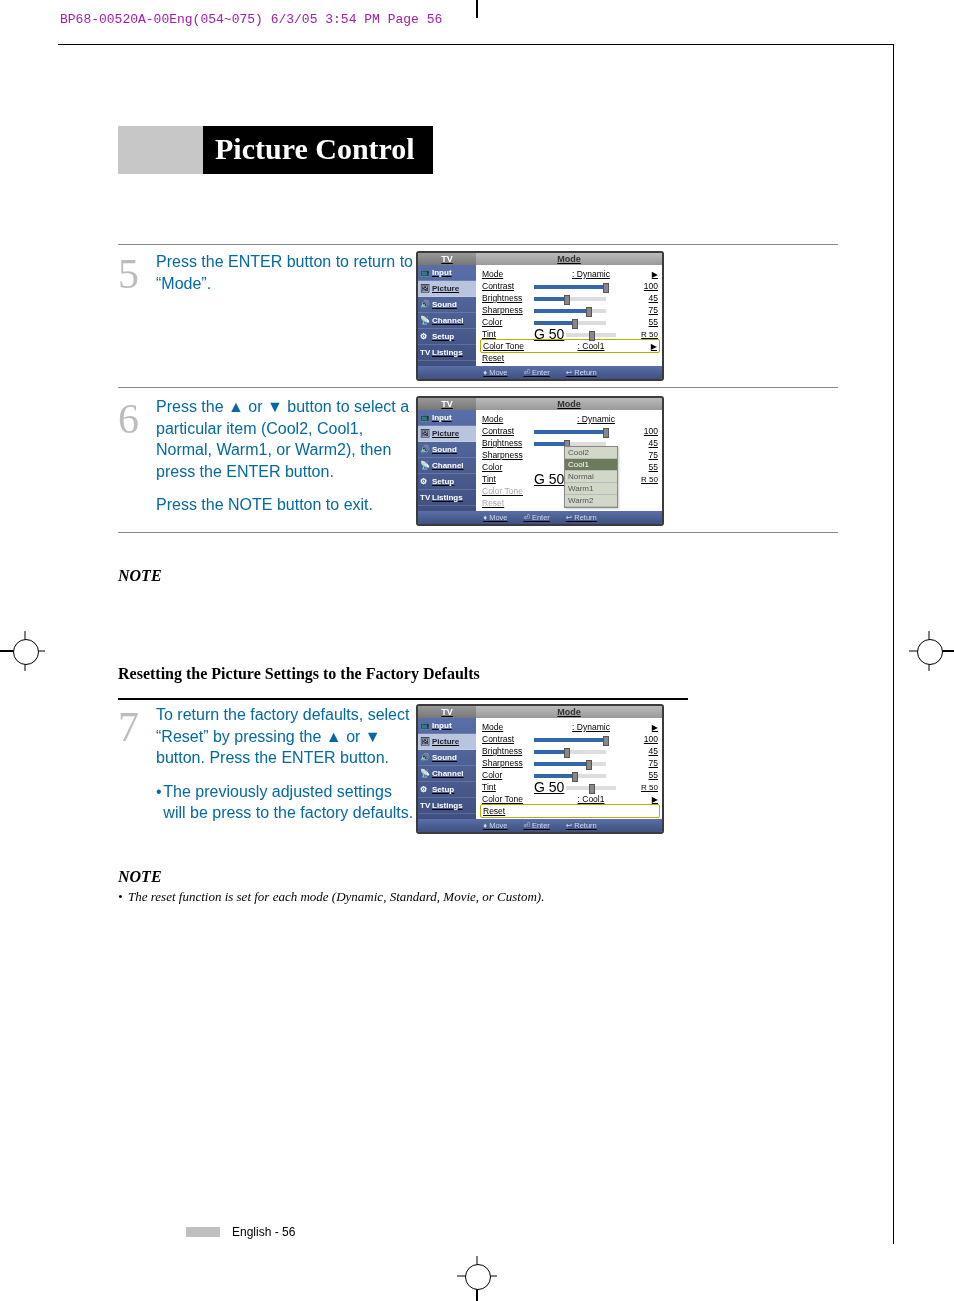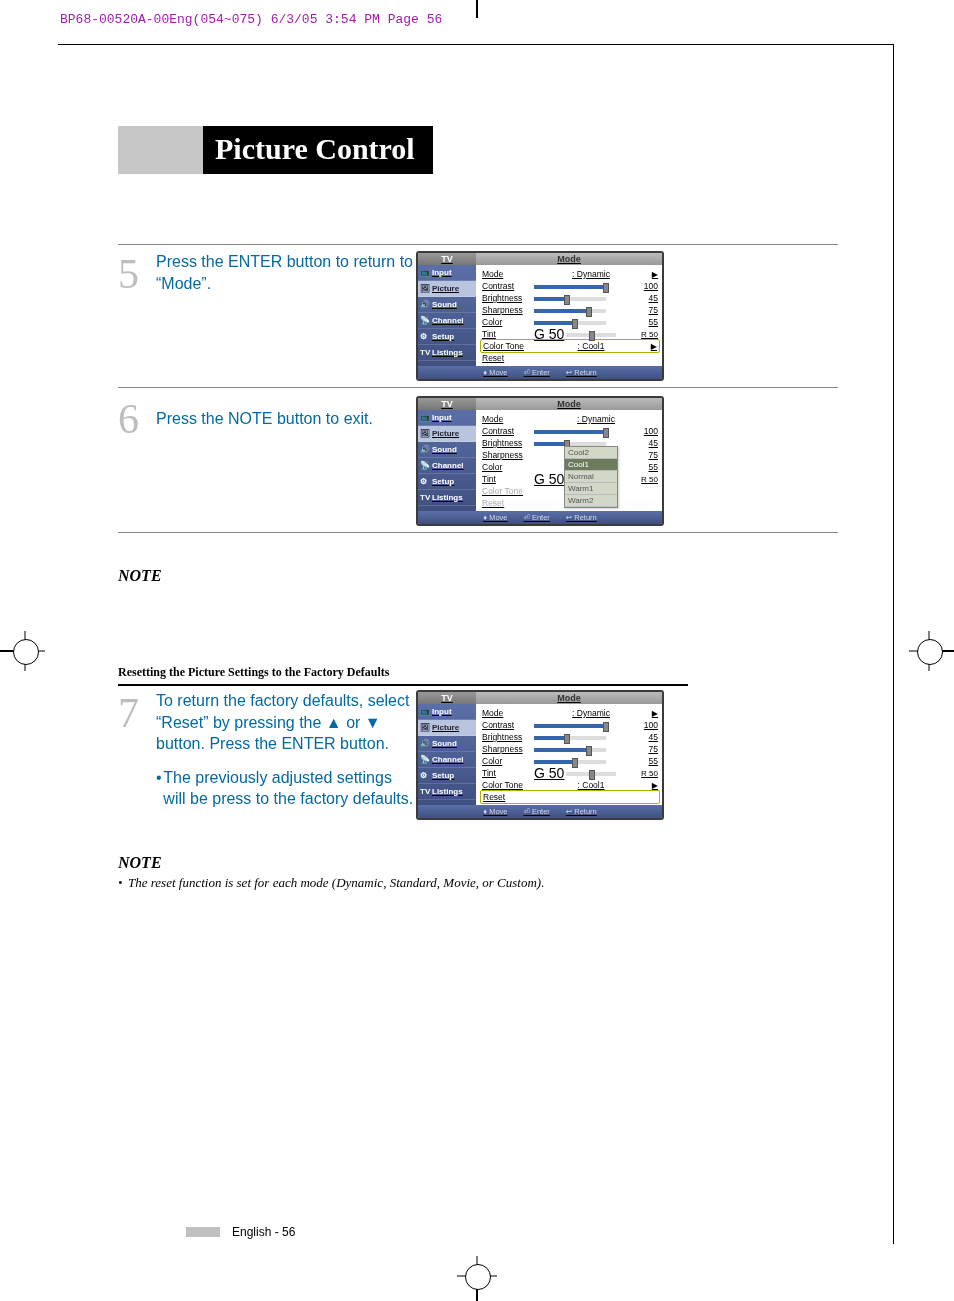--- a/index.html
+++ b/index.html
@@ -193,24 +193,24 @@
     line-height: 1.35;
   }
   .note-bullet {
     display: inline-block;
     width: 10px;
   }
 
   .subheading {
     font-family: Georgia, "Times New Roman", serif;
     font-weight: bold;
-    font-size: 12px;
+    font-size: 16px;
     color: #000;
     margin-top: 80px;
-    padding-bottom: 4px;
+    padding-bottom: 15px;
     border-bottom: 2px solid #000;
     width: 570px;
   }
 
   .step-row-2 {
     display: flex;
     padding-top: 4px;
   }
   .step-row-2 .step-text .bulleted {
     margin-top: 12px;
@@ -473,20 +473,21 @@
             <span><span>⏎</span> <span>Enter</span></span>
             <span><span>↩</span> <span>Return</span></span>
           </div>
         </div>
       </div>
     </div>
 
     <div class="step-row">
       <div class="step-num">6</div>
       <div class="step-text">
+        <div>Press the ▲ or ▼ button to select a particular item (Cool2, Cool1, Normal, Warm1, or Warm2), then press the ENTER button.</div>
         <div style="height:12px"></div>
         <div>Press the NOTE button to exit.</div>
       </div>
       <div class="step-screenshot">
         <div class="tvshot" style="position:relative;">
           <div class="tv-header">
             <div class="tv-title-left">TV</div>
             <div class="tv-title-right">Mode</div>
           </div>
           <div class="tv-body">

